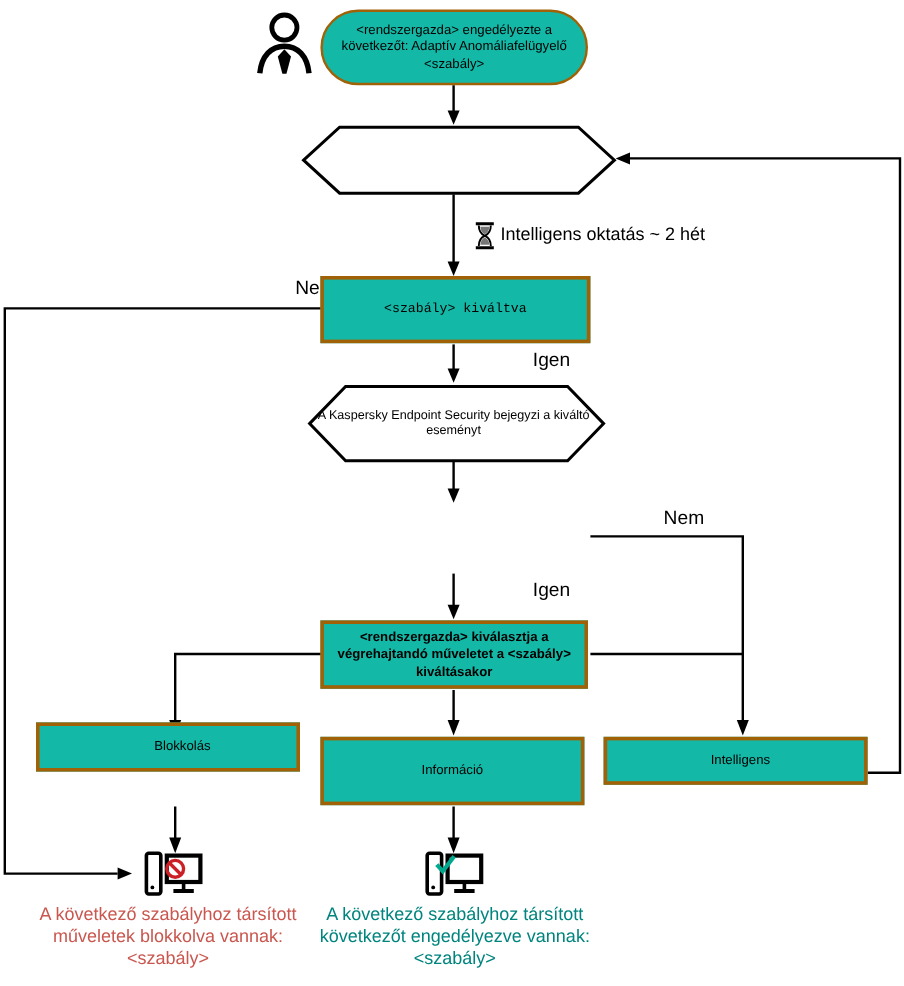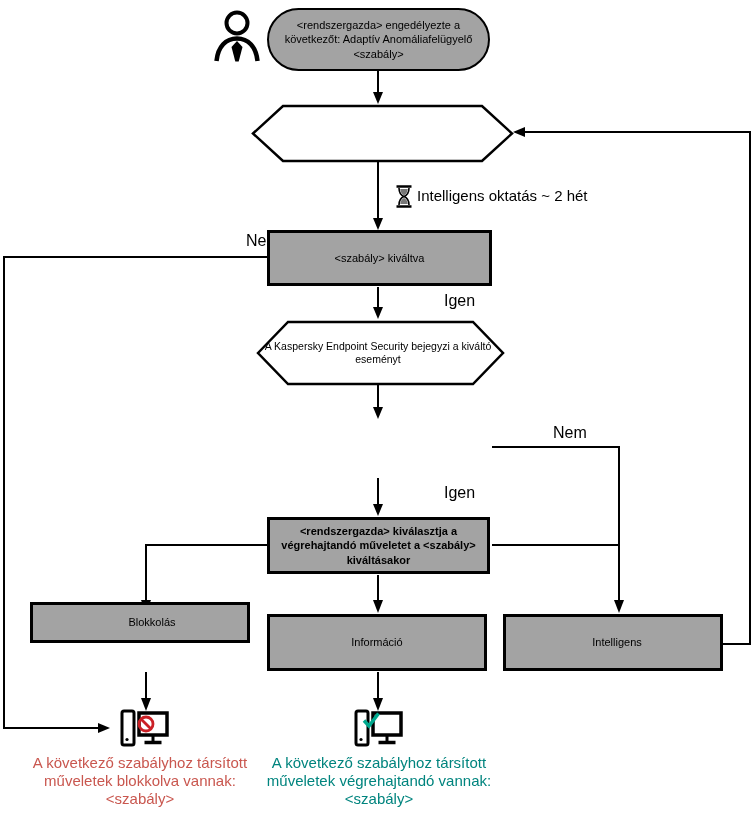--- a/index.html
+++ b/index.html
@@ -1,19 +1,19 @@
 <!DOCTYPE html>
 <html><head>
 <meta charset="utf-8">
 <style>
   html,body{margin:0;padding:0;background:#fff;}
   .canvas{position:relative;width:753px;height:822px;background:#ffffff;
           font-family:"Liberation Sans",sans-serif;overflow:hidden;}
   .layer{position:absolute;left:0;top:0;}
-  .node{position:absolute;background:#a3a3a3;border:3px solid #000000;box-sizing:border-box;
+  .node{position:absolute;background:#14b8a6;border:3px solid #a16207;box-sizing:border-box;
         display:flex;align-items:center;justify-content:center;text-align:center;
         font-size:11px;line-height:1.28;color:#000;padding:2px 8px;z-index:2;}
   .stadium{border-radius:34px;border-width:2.5px;}
   .hex-label{position:absolute;display:flex;align-items:center;justify-content:center;
              text-align:center;font-size:11px;line-height:1.28;color:#000;z-index:2;}
   .nowrap{white-space:nowrap;}
   .edge-label{position:absolute;font-size:16px;color:#000;z-index:2;margin-left:46px;}
   .timer-label{position:absolute;font-size:15px;color:#000;z-index:2;}
   .caption{position:absolute;text-align:center;font-size:15px;line-height:18px;z-index:2;}
   .caption-blocked{color:#c9574f;}
@@ -97,44 +97,44 @@
     </g>
   </svg>
 
   <div class="node stadium" style="left:267px;top:8px;width:223px;height:63px;">&lt;rendszergazda&gt; engedélyezte a következőt: Adaptív Anomáliafelügyelő &lt;szabály&gt;</div>
 
 
   <div class="timer-label" style="left:417px;top:187px;">Intelligens oktatás ~ 2 hét</div>
 
   <div class="edge-label" style="left:200px;top:232px;">Nem</div>
 
-  <div class="node" style="left:267px;top:230px;width:225px;height:56px;">&lt;szabály&gt; kiváltva</div>
+  <div class="node" style="left:267px;top:230px;width:225px;height:56px;font-family:Liberation Mono, monospace;">&lt;szabály&gt; kiváltva</div>
 
   <div class="edge-label" style="left:398px;top:292px;">Igen</div>
 
   <div class="hex-label" style="left:259px;top:322px;width:238px;height:62px;font-size:10.5px;">A Kaspersky Endpoint Security bejegyzi a kiváltó eseményt</div>
 
 
   <div class="edge-label" style="left:507px;top:424px;">Nem</div>
 
   <div class="edge-label" style="left:398px;top:484px;">Igen</div>
 
   <div class="node" style="left:267px;top:517px;width:223px;height:57px;font-weight:bold;">&lt;rendszergazda&gt; kiválasztja a végrehajtandó műveletet a &lt;szabály&gt; kiváltásakor</div>
 
   <div class="node" style="left:30px;top:602px;width:220px;height:41px;padding-left:32px;">Blokkolás</div>
 
   <div class="node" style="left:267px;top:614px;width:220px;height:57px;">Információ</div>
 
-  <div class="node" style="left:503px;top:614px;width:220px;height:57px;padding-left:16px;">Intelligens</div>
+  <div class="node" style="left:503px;top:614px;width:220px;height:40px;padding-left:16px;">Intelligens</div>
 
   <div class="caption caption-blocked" style="left:8px;top:754px;width:264px;">
     <div>A következő szabályhoz társított</div>
     <div>műveletek blokkolva vannak:</div>
     <div>&lt;szabály&gt;</div>
   </div>
 
   <div class="caption caption-allowed" style="left:250px;top:754px;width:258px;">
     <div>A következő szabályhoz társított</div>
-    <div>műveletek végrehajtandó vannak:</div>
+    <div>következőt engedélyezve vannak:</div>
     <div>&lt;szabály&gt;</div>
   </div>
 
 </div>
 
 </body></html>

